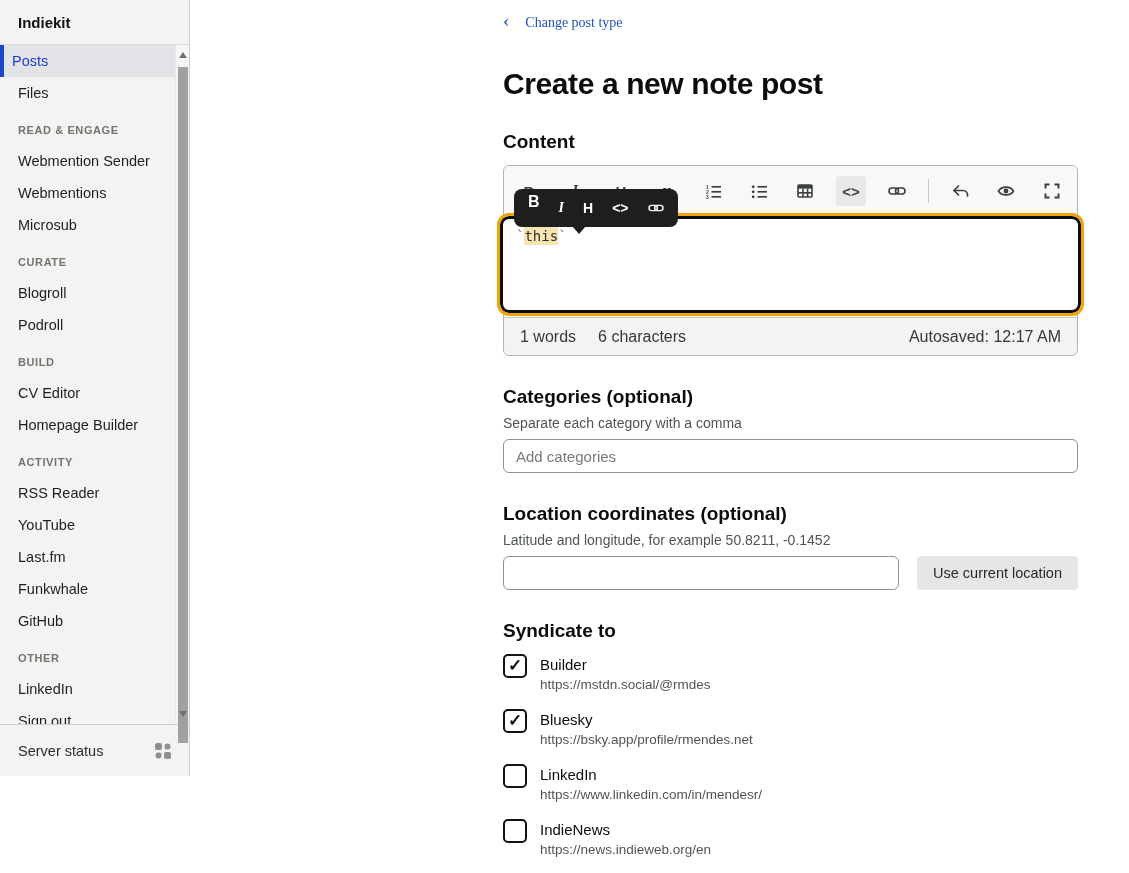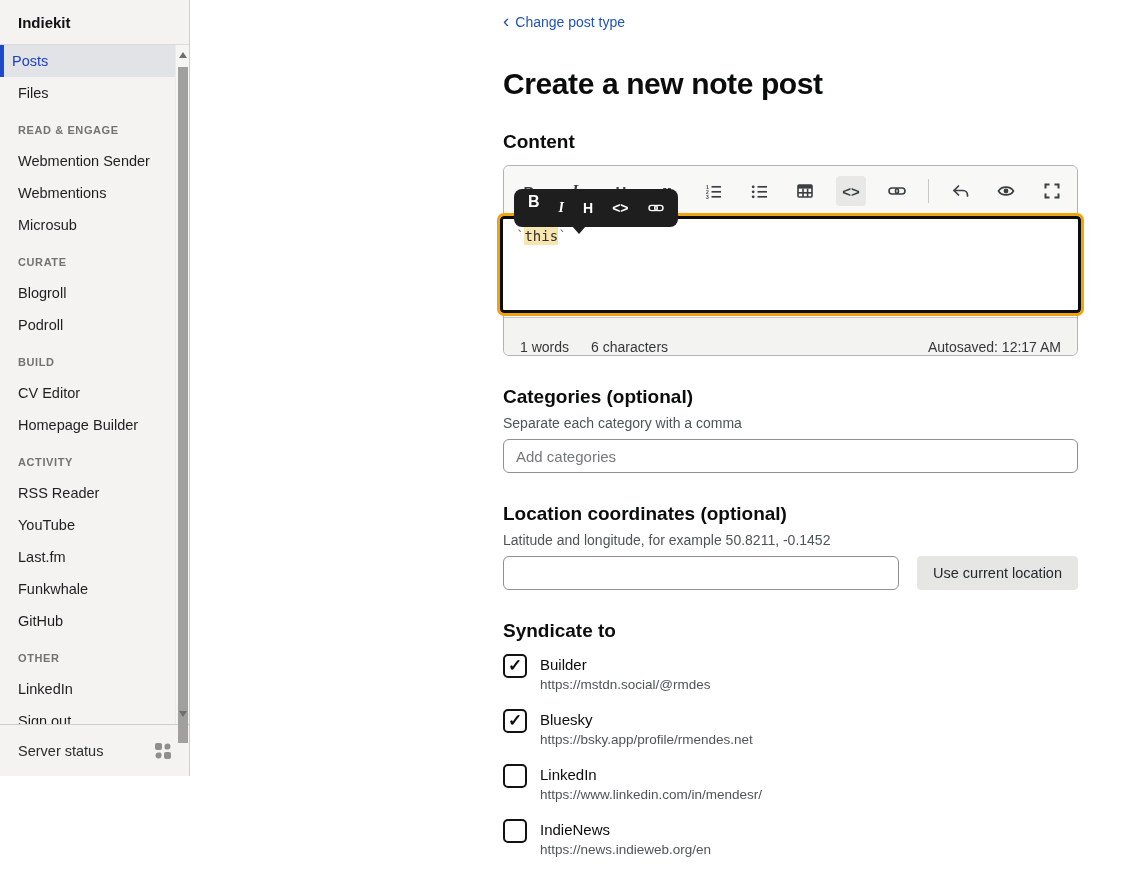--- a/index.html
+++ b/index.html
@@ -54,22 +54,22 @@
   .tiles-icon span { background:#8f8f8e; }
   .tiles-icon span:nth-child(1){ border-radius:2px; }
   .tiles-icon span:nth-child(2){ border-radius:50% 50% 50% 2px; transform:scale(.85); }
   .tiles-icon span:nth-child(3){ border-radius:50% 2px 50% 50%; transform:scale(.85); }
   .tiles-icon span:nth-child(4){ border-radius:2px; }
 
   
   .main { flex:1; background:#fff; overflow:hidden; }
   .content { width:575px; margin-left:313px; }
   .back-link {
-    margin-top:14px; display:inline-flex; align-items:center; gap:6px;
-    color:#2153b8; font-size:14px; cursor:pointer; text-decoration:none;
+    margin-top:14px; display:inline-flex; align-items:center; gap:16px;
+    color:#2153b8; font-size:14px; cursor:pointer; text-decoration:none;font-family:Liberation Serif, serif;
   }
   .back-chevron::before { content:"‹"; font-size:19px; line-height:14px; }
   .page-title { margin-top:36px; font-size:30px; font-weight:bold; letter-spacing:-.4px; color:#0b0c0c; }
   .field-label { margin-top:30px; font-size:19px; font-weight:bold; color:#0b0c0c; }
   .field-hint { margin-top:7px; font-size:14px; color:#4f5457; }
 
   
   .editor { margin-top:12px; border:1px solid #b1b4b6; border-radius:6px; position:relative; background:#fff; }
   .editor-toolbar {
     height:50px; display:flex; align-items:center; justify-content:space-between;
@@ -80,30 +80,30 @@
     display:flex; align-items:center; justify-content:center;
     font-family:"Liberation Sans",sans-serif; font-size:15px; font-weight:bold; color:#3b3f42; cursor:pointer;
   }
   .tb-btn.italic { font-style:italic; font-family:"Liberation Serif",serif; font-size:16px; }
   .tb-btn.quote { font-size:22px; padding-top:10px; }
   .tb-btn.code-active { background:#e8e8e7; }
   .tb-btn svg { display:block; }
   .tb-divider { width:1px; height:24px; background:#c9c9c8; }
   .editor-input {
     position:relative; z-index:1; margin:0 -4px; height:97px;
-    border:3px solid #0b0c0c; outline:3px solid #f0a30a; border-radius:4px;
+    border:3px solid #0b0c0c; outline:3px solid #f0a30a; border-radius:9px;
     background:#fff; padding:9px 13px;
     font-family:"DejaVu Sans Mono", monospace; font-size:14px; color:#33302b;
   }
   .code-tick { color:#6e6a60; }
   .code-hl { background:#f7e6b0; padding:1px 0; }
   .editor-status {
     margin-top:4px; height:38px; background:#f3f3f1; border-top:1px solid #c9c9c7;
-    border-radius:0 0 6px 6px; display:flex; align-items:flex-end; padding:0 16px;
-    font-size:14px; color:#35383a;
+    border-radius:0 0 6px 6px; display:flex; align-items:center; padding:0 16px;
+    font-size:16px; color:#35383a;
   }
   .editor-status .words { margin-right:22px; }
   .editor-status .autosaved { margin-left:auto; }
 
   
   .floating-toolbar {
     position:absolute; left:10px; top:23px; z-index:2; height:38px;
     background:#1e1e1f; border-radius:8px; display:flex; align-items:center;
     padding:0 14px; gap:19px; color:#fff;
   }

